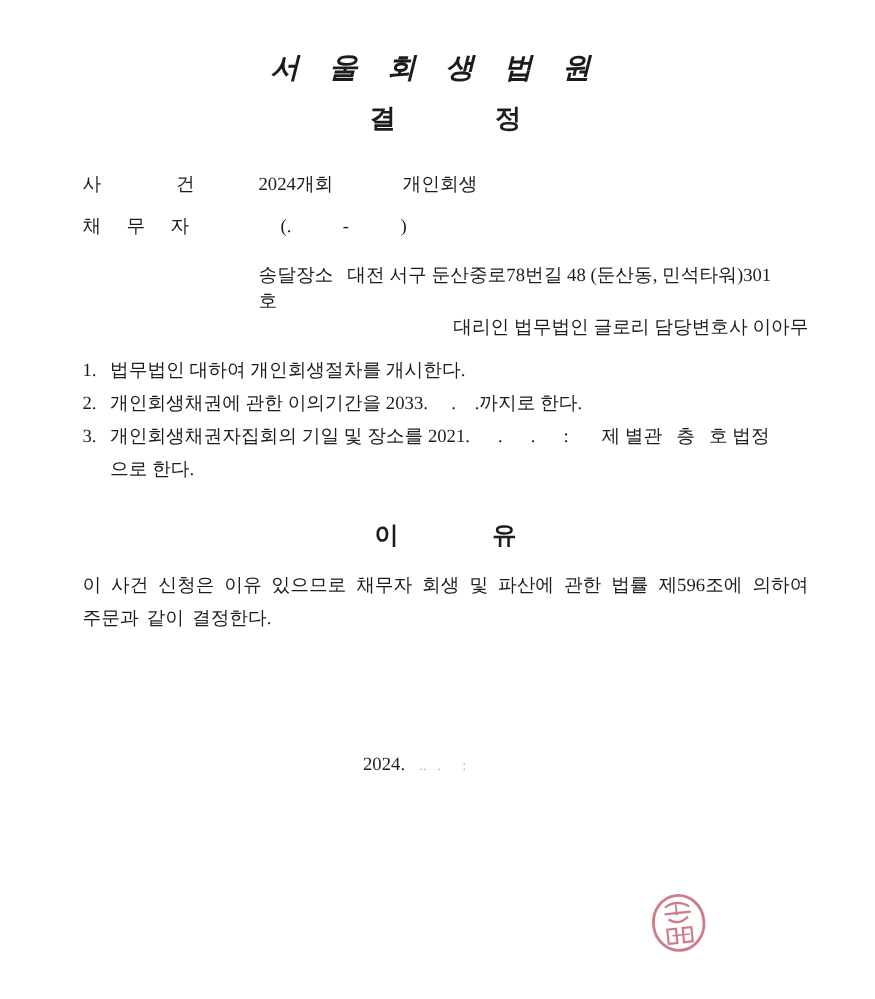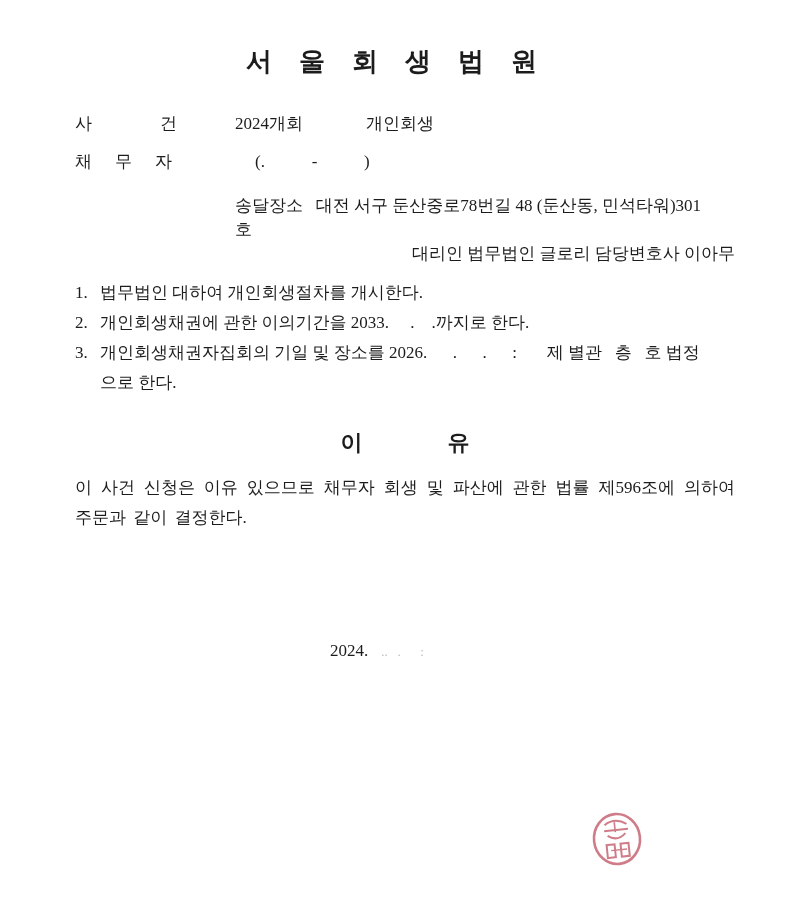--- a/index.html
+++ b/index.html
@@ -21,20 +21,21 @@
   }
   .court-title {
     text-align: center;
     margin-top: 45px;
     font-size: 26px;
     font-weight: bold;
     line-height: 34px;
   }
   .court-title .spread6 {
     letter-spacing: 27px;
+    font-style: italic;
   }
   .decision-title {
     text-align: center;
     margin-top: 14px;
     font-size: 24px;
     font-weight: bold;
     line-height: 30px;
   }
   .decision-title .spread2 {
     letter-spacing: 90px;
@@ -147,20 +148,23 @@
 </head>
 <body>
 
 <div class="page">
   <div class="content">
 
     <div class="court-title">
       <span class="spread6">서울회생법원</span>
     </div>
 
+    <div class="decision-title">
+      <span class="spread2">결정</span>
+    </div>
 
     <div class="row row-case">
       <span class="row-label">
         <span class="label-spread w2">
           <span>사</span>
           <span>건</span>
         </span>
       </span>
       <span class="case-number">2024개회</span>
       <span class="case-type">개인회생</span>
@@ -186,21 +190,21 @@
       <div class="order-item">
         <span class="num">1.</span>
         <span class="txt">법무법인 대하여 개인회생절차를 개시한다.</span>
       </div>
       <div class="order-item">
         <span class="num">2.</span>
         <span class="txt">개인회생채권에 관한 이의기간을 2033.     .    .까지로 한다.</span>
       </div>
       <div class="order-item">
         <span class="num">3.</span>
-        <span class="txt">개인회생채권자집회의 기일 및 장소를 2026.      .      .      :       제 별관   층   호 법정
+        <span class="txt">개인회생채권자집회의 기일 및 장소를 2021.      .      .      :       제 별관   층   호 법정
 으로 한다.</span>
       </div>
     </div>
 
     <div class="section-heading heading-reason">
       <span class="spread2h">이유</span>
     </div>
 
     <div class="reason-body">이 사건 신청은 이유 있으므로 채무자 회생 및 파산에 관한 법률 제596조에 의하여 주문과 같이 결정한다.</div>
 

